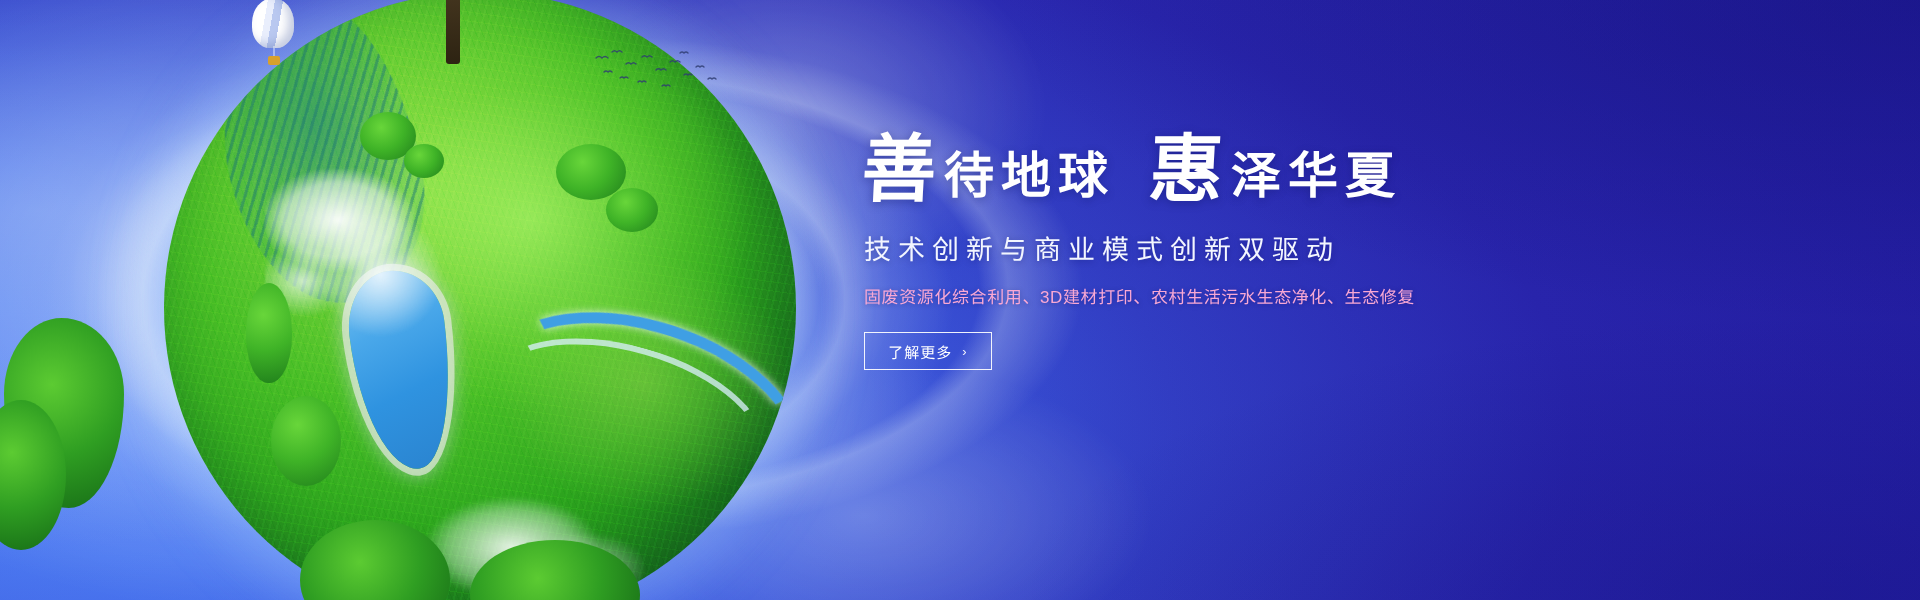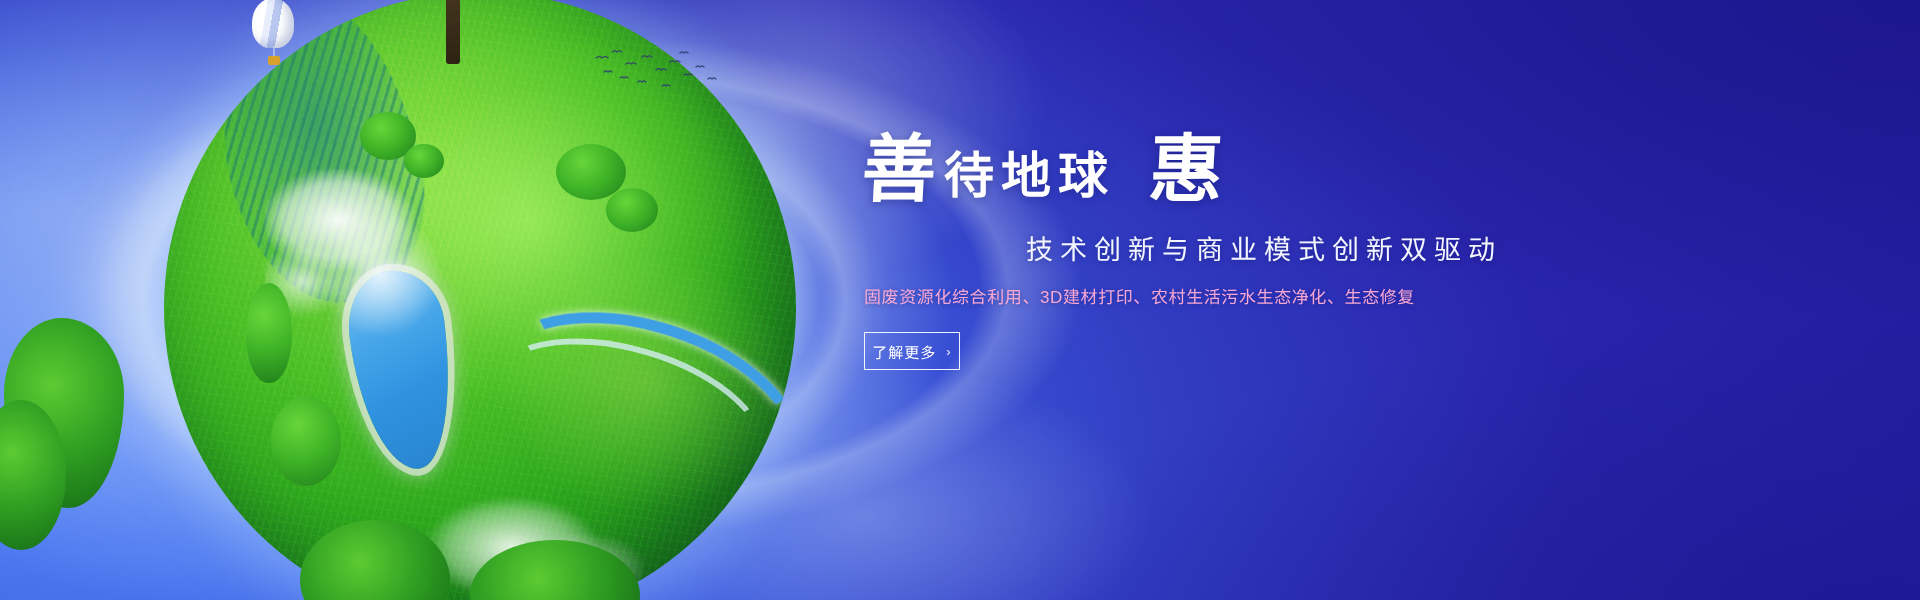--- a/index.html
+++ b/index.html
@@ -231,35 +231,34 @@
     padding-bottom:5px;
     text-shadow:0 2px 8px rgba(10,15,80,.30);
   }
   .subtitle{
     font-size:27px;
     letter-spacing:7px;
     font-weight:400;
     color:#f3f6ff;
     margin:22px 0 16px 2px;
     text-shadow:0 1px 6px rgba(10,15,80,.35);
-    text-align:right;
   }
   .desc{
     font-size:17px;
     letter-spacing:.6px;
     color:#f9a8d4;
     margin:0 0 24px 2px;
     text-shadow:0 1px 5px rgba(10,15,80,.35);
   }
   .more-btn{
     display:inline-flex;
     align-items:center;
     justify-content:center;
     gap:10px;
-    width:96px; height:38px;
+    width:128px; height:38px;
     border:1px solid rgba(255,255,255,.92);
     background:transparent;
     color:#fff;
     font-size:15px;
     letter-spacing:1px;
     cursor:pointer;
     margin-left:2px;
     font-family:"Liberation Sans","DejaVu Sans",sans-serif;
   }
   .more-btn .chev{ font-size:13px; line-height:1; opacity:.95; }
@@ -333,20 +332,21 @@
 
   <div class="content">
 
     <div class="headline">
       <span class="hl-group">
         <span class="hl-big">善</span>
         <span class="hl-small">待地球</span>
       </span>
       <span class="hl-group">
         <span class="hl-big">惠</span>
+        <span class="hl-small">泽华夏</span>
       </span>
     </div>
 
     <div class="subtitle">技术创新与商业模式创新双驱动</div>
     <div class="desc">固废资源化综合利用、3D建材打印、农村生活污水生态净化、生态修复</div>
 
     <button class="more-btn">
       <span>了解更多</span>
       <span class="chev">›</span>
     </button>

